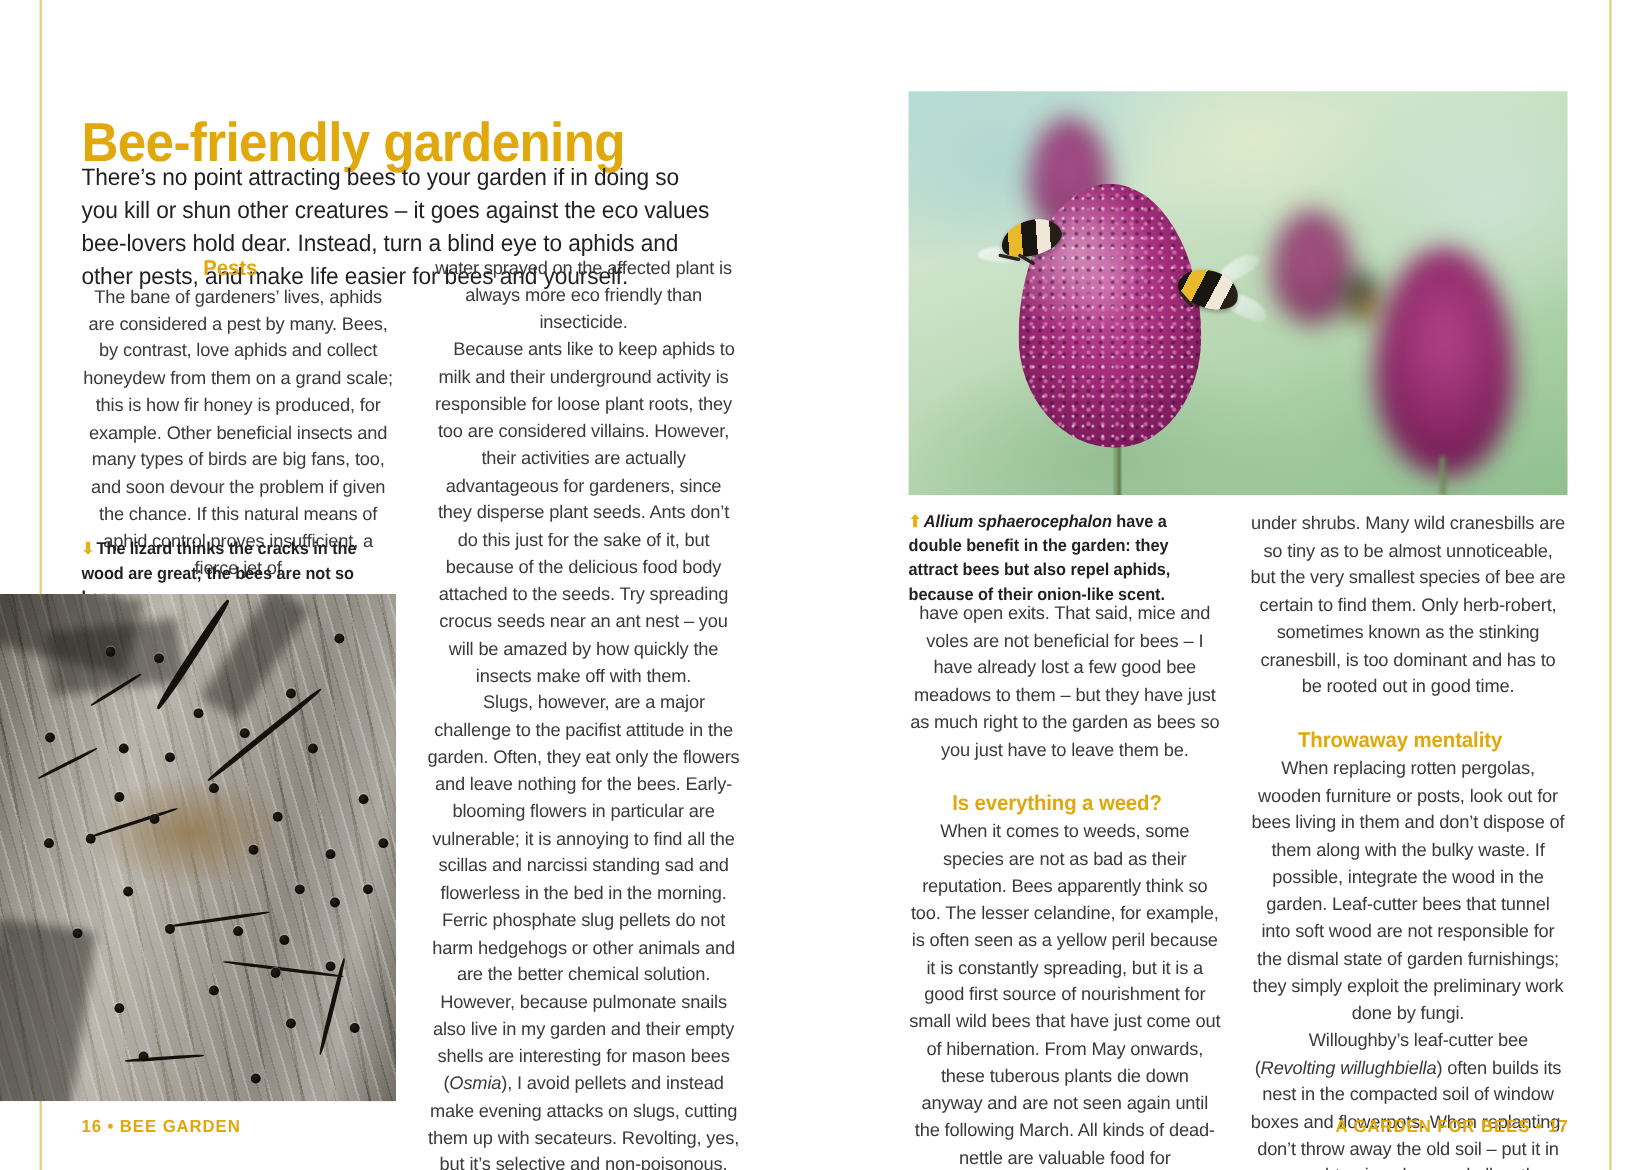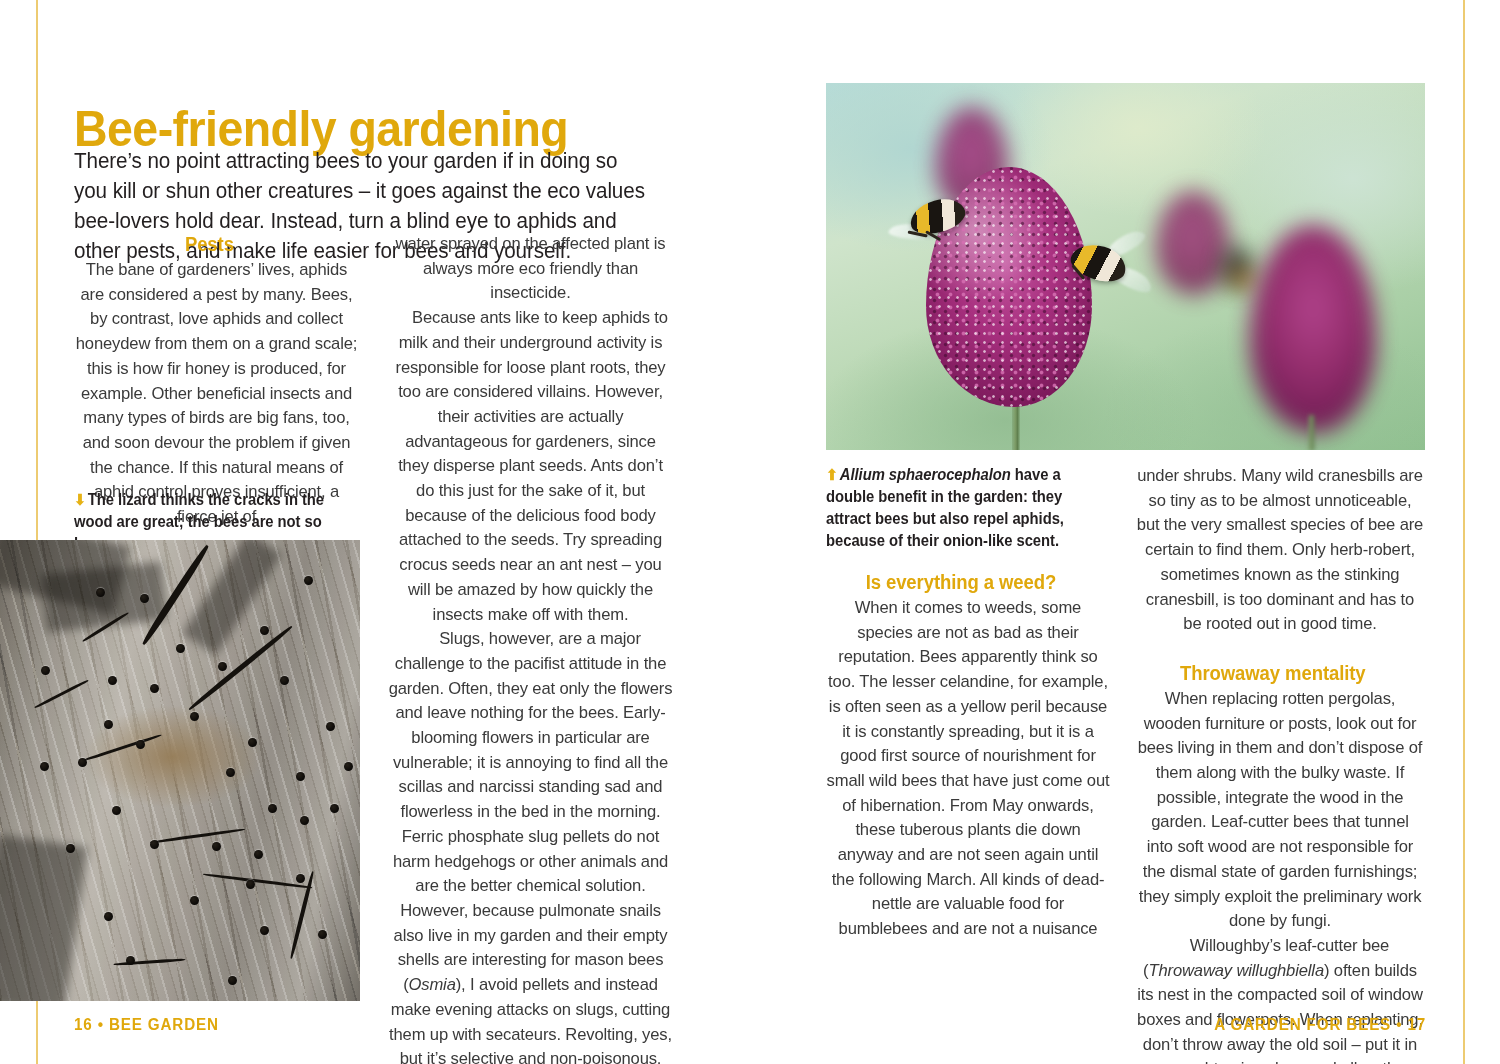--- a/index.html
+++ b/index.html
@@ -357,26 +357,27 @@
       <div class="bumble-body" style="left:0; top:6px; width:56px; height:34px;"></div>
       <div class="bumble-leg" style="left:2px; top:36px; width:18px; height:3px; transform:rotate(34deg);"></div>
     </div>
   </div>
 
   <div class="caption" style="left:826px; top:464px; width:282px;">
     <span class="arrow">⬆</span><em>Allium sphaerocephalon</em><span> have a double benefit in the garden: they attract bees but also repel aphids, because of their onion-like scent.</span>
   </div>
 
   <div class="col" style="left:826px; top:546px; width:284px;">
+    <p>have open exits. That said, mice and voles are not beneficial for bees – I have already lost a few good bee meadows to them – but they have just as much right to the garden as bees so you just have to leave them be.</p>
     <div class="subhead spaced">Is everything a weed?</div>
     <p>When it comes to weeds, some species are not as bad as their reputation. Bees apparently think so too. The lesser celandine, for example, is often seen as a yellow peril because it is constantly spreading, but it is a good first source of nourishment for small wild bees that have just come out of hibernation. From May onwards, these tuberous plants die down anyway and are not seen again until the following March. All kinds of dead-nettle are valuable food for bumblebees and are not a nuisance</p>
   </div>
 
   <div class="col" style="left:1136px; top:464px; width:288px;">
     <p>under shrubs. Many wild cranesbills are so tiny as to be almost unnoticeable, but the very smallest species of bee are certain to find them. Only herb-robert, sometimes known as the stinking cranesbill, is too dominant and has to be rooted out in good time.</p>
     <div class="subhead spaced">Throwaway mentality</div>
     <p>When replacing rotten pergolas, wooden furniture or posts, look out for bees living in them and don’t dispose of them along with the bulky waste. If possible, integrate the wood in the garden. Leaf-cutter bees that tunnel into soft wood are not responsible for the dismal state of garden furnishings; they simply exploit the preliminary work done by fungi.</p>
-    <p class="indent" id="p-megachile">Willoughby’s leaf-cutter bee (<em>Throwaway willughbiella</em>) often builds its nest in the compacted soil of window boxes and flowerpots. When replanting, don’t throw away the old soil – put it in an unobtrusive place and allow the bees to hatch in summer.</p>
+    <p class="indent" id="p-megachile">Willoughby’s leaf-cutter bee (<em>Revolting willughbiella</em>) often builds its nest in the compacted soil of window boxes and flowerpots. When replanting, don’t throw away the old soil – put it in an unobtrusive place and allow the bees to hatch in summer.</p>
   </div>
 
   <div class="folio right">A GARDEN FOR BEES • 17</div>
 
 </div>
 
 </body></html>

